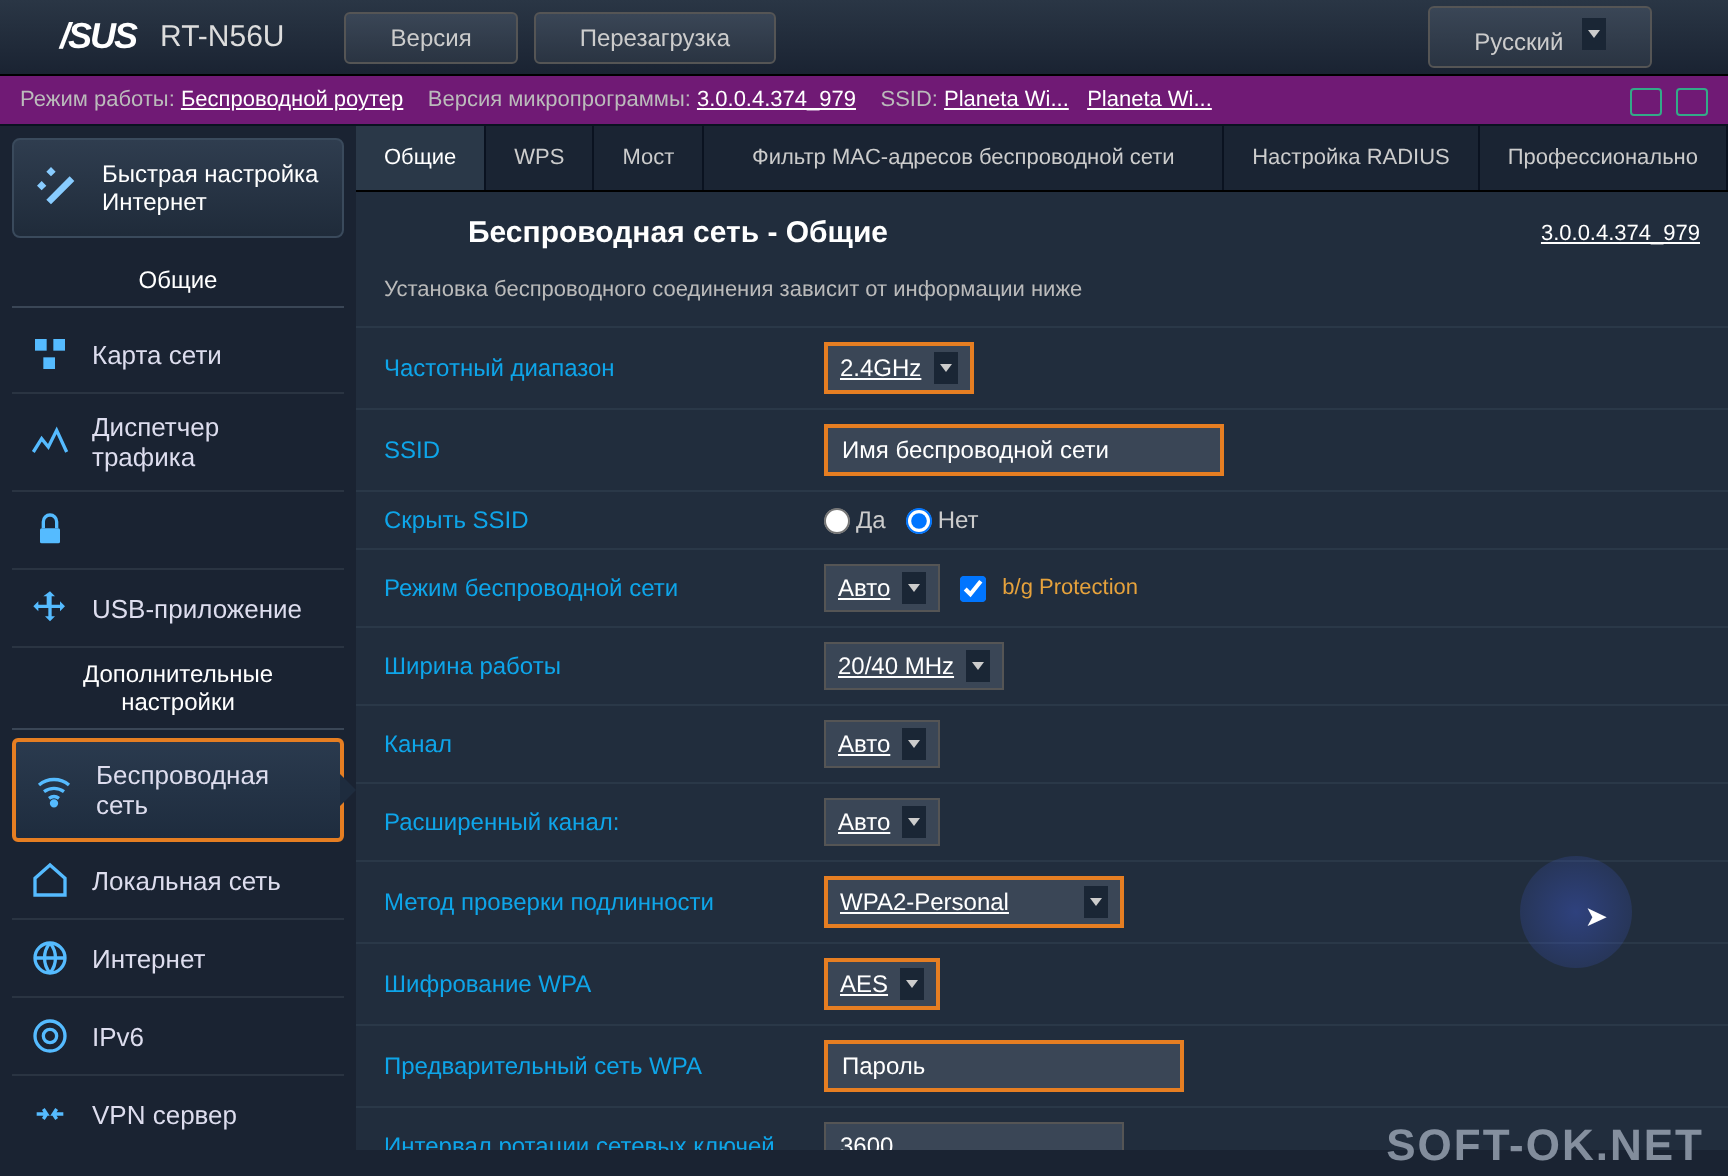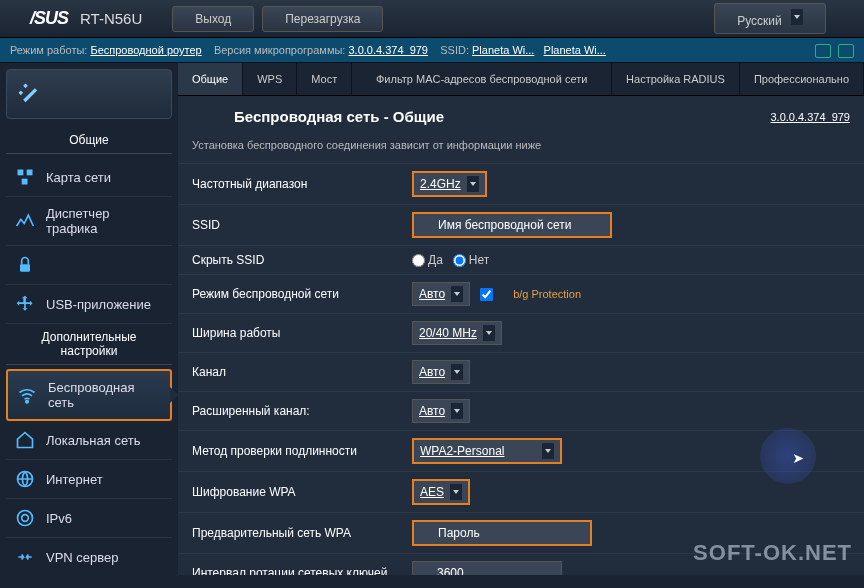--- a/index.html
+++ b/index.html
@@ -2,21 +2,21 @@
 <html><head>
 <meta charset="utf-8">
 <style>
 * { margin:0; padding:0; box-sizing:border-box; font-family:Arial,sans-serif; }
 body { background:#1a2332; color:#fff; width:864px; height:588px; overflow:hidden; position:relative; }
 .header { display:flex; align-items:center; padding:4px 30px; background:linear-gradient(#2a3645,#1a2332); border-bottom:1px solid #000; height:38px; }
 .logo { font-size:18px; font-weight:bold; font-style:italic; color:#fff; margin-right:12px; letter-spacing:-1px; }
 .model { font-size:15px; color:#ddd; margin-right:30px; }
 .top-btn { background:linear-gradient(#3a4656,#2a3442); border:1px solid #555; color:#ccc; padding:5px 22px; margin-right:8px; border-radius:3px; font-size:12px; cursor:pointer; }
 .lang { margin-left:auto; }
-.status-bar { padding:6px 10px; font-size:11px; color:#bbb; background:#0c4a6e; border-bottom:1px solid #0a1220; }
+.status-bar { padding:6px 10px; font-size:11px; color:#bbb; background:#701a75; border-bottom:1px solid #0a1220; }
 .status-bar a { color:#fff; text-decoration:underline; }
 .status-icons { float:right; }
 .status-icons span { display:inline-block; width:16px; height:14px; margin-left:4px; border:1px solid #3a8; border-radius:2px; }
 .main { display:flex; height:calc(100% - 76px); }
 .sidebar { width:178px; background:#1a2332; padding:6px; overflow:hidden; }
 .qis { background:linear-gradient(#2f3d4f,#1f2b3a); border:1px solid #3a4a5c; border-radius:4px; padding:10px 8px; color:#fff; font-size:12px; display:flex; align-items:center; cursor:pointer; margin-bottom:8px; }
 .qis-icon { width:28px; height:28px; margin-right:8px; position:relative; flex-shrink:0; }
 .section-head { font-size:12px; color:#fff; text-align:center; padding:6px; border-bottom:1px solid #3a4656; margin-bottom:4px; }
 .nav-item { display:flex; align-items:center; padding:9px 8px; font-size:13px; color:#dde; cursor:pointer; border-bottom:1px solid #2a3442; }
 .nav-item.active { background:linear-gradient(#2a3a4e,#1e2c3e); border:2px solid #e67e22; border-radius:3px; }
@@ -24,43 +24,43 @@
 .nav-icon svg { width:20px; height:20px; }
 .content { flex:1; background:#212d3d; padding:0; overflow:hidden; }
 .tabs { display:flex; background:#1a2433; border-bottom:1px solid #000; }
 .tab { padding:10px 14px; font-size:11px; color:#ccc; border-right:1px solid #0a1220; cursor:pointer; text-align:center; }
 .tab.active { background:#2a3848; color:#fff; }
 .page-title-row { display:flex; justify-content:space-between; align-items:center; padding:12px 14px 8px; }
 .page-title { font-size:15px; font-weight:bold; color:#fff;margin-left:42px; }
 .version-tag { font-size:11px; text-decoration:underline; color:#fff; }
 .desc { font-size:11px; color:#bbb; padding:6px 14px 12px; }
 .form-row { display:flex; align-items:center; padding:7px 14px; border-top:1px solid #2a3848; font-size:12px; }
-.form-label { width:220px; color:#ffffff; }
+.form-label { width:220px; color:#0ea5e9; }
 .form-ctrl { flex:1; display:flex; align-items:center; gap:10px; }
 .sel { background:#3a4656; border:1px solid #555; color:#fff; font-size:12px; padding:3px 6px; display:inline-flex; align-items:center;text-decoration:underline; }
 .sel.hl { border:2px solid #e67e22; }
 .sel-arrow { display:inline-block; width:12px; height:16px; background:#1a2635; margin-left:6px; position:relative; }
 .sel-arrow::after { content:''; position:absolute; top:6px; left:3px; border-left:3px solid transparent; border-right:3px solid transparent; border-top:4px solid #ccc; }
-.txt { background:#3a4656; border:1px solid #555; color:#fff; font-size:12px; padding:4px 24px; width:180px; }
+.txt { background:#3a4656; border:1px solid #555; color:#fff; font-size:12px; padding:4px 7px; width:180px; }
 .txt.hl { border:2px solid #e67e22; }
 .radio-lbl { font-size:12px; color:#ccc; display:inline-flex; align-items:center; gap:3px; }
-.chk-lbl { font-size:11px; color:#e6a23c; display:inline-flex; align-items:center; gap:20px; }
+.chk-lbl { font-size:11px; color:#e6a23c; display:inline-flex; align-items:center; gap:8px; }
 .arrow-right { position:absolute; right:-8px; width:0; height:0; border-top:8px solid transparent; border-bottom:8px solid transparent; border-left:8px solid #1e2c3e; }
 .nav-item.active { position:relative; }
-.watermark { position:absolute; bottom:22px; right:12px; font-size:22px; font-weight:bold; color:rgba(200,210,225,.6); letter-spacing:1px; pointer-events:none; }
+.watermark { position:absolute; bottom:2px; right:12px; font-size:22px; font-weight:bold; color:rgba(200,210,225,.6); letter-spacing:1px; pointer-events:none; }
 .cursor-blob { position:absolute; width:56px; height:56px; background:radial-gradient(circle,#4a6aff55,#4a6aff11); border-radius:50%; right:48px; top:428px; pointer-events:none; }
 .cursor-arrow { position:absolute; right:60px; top:450px; color:#fff; pointer-events:none; font-size:14px; }
 </style>
 </head>
 <body>
 
 <div class="header">
   <span class="logo">/SUS</span>
   <span class="model">RT-N56U</span>
-  <button class="top-btn">Выход</button>
+  <button class="top-btn">Версия</button>
   <button class="top-btn">Перезагрузка</button>
   <button class="top-btn lang">
     <span>Русский</span>
     <span class="sel-arrow"></span>
   </button>
 </div>
 
 <div class="status-bar">
   <span>Режим работы:</span>
   <a href="#">Беспроводной роутер</a>
@@ -79,20 +79,21 @@
 </div>
 
 <div class="main">
   <div class="sidebar">
     <div class="qis">
       <span class="qis-icon">
         <svg viewBox="0 0 24 24" fill="#8cf">
             <path d="M7 17l10-10 2 2-10 10-2-2z M3 11l2-2 2 2-2 2z M9 3l2 2-2 2-2-2z"></path>
           </svg>
       </span>
+      <span>Быстрая настройка Интернет</span>
     </div>
 
     <div class="section-head">Общие</div>
     <div class="nav-item">
       <span class="nav-icon">
           <svg viewBox="0 0 24 24" fill="#5bf">
             <rect x="3" y="3" width="7" height="7"></rect>
             <rect x="14" y="3" width="7" height="7"></rect>
             <rect x="8" y="14" width="7" height="7"></rect>
           </svg>

